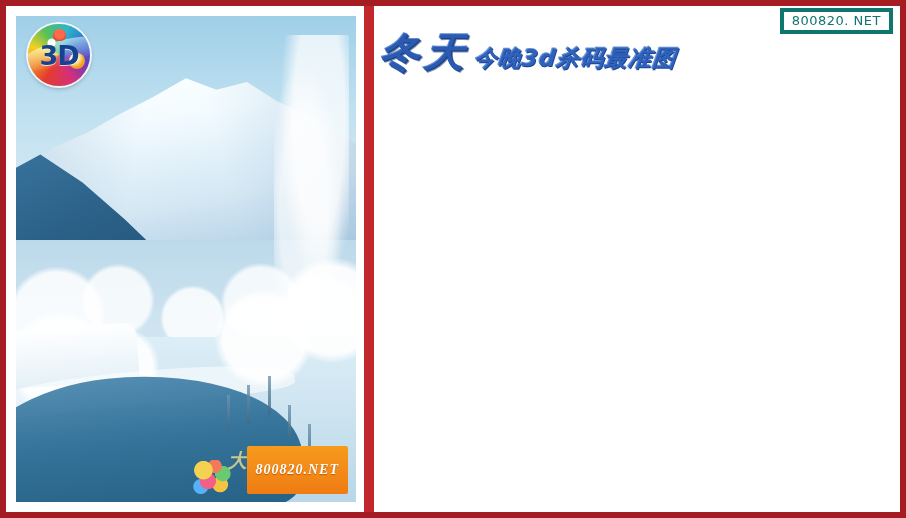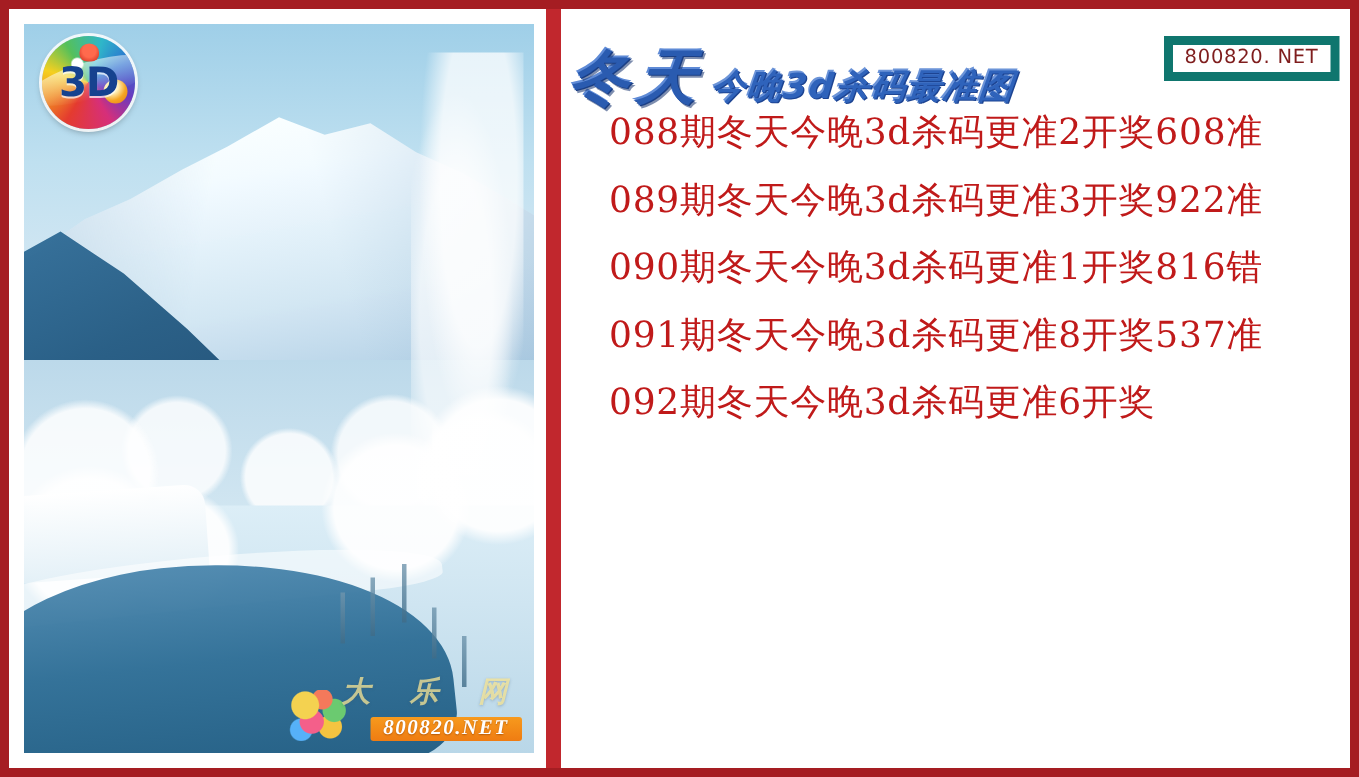--- a/index.html
+++ b/index.html
@@ -181,21 +181,21 @@
     position:absolute; right:2px; top:0;
     font-family:"DejaVu Sans", sans-serif;
     font-size:19px; font-weight:bold;
     color:rgba(255,236,150,.72);
     letter-spacing:10px;
     text-shadow:0 1px 2px rgba(60,90,120,.35);
     white-space:nowrap;
   }
   .wm-bar {
     position:absolute; right:2px; bottom:2px;
-    padding:0 9px;
+    padding:16px 9px;
     background:linear-gradient(180deg,#f79a1d 0%,#ef7c12 100%);
     border-radius:2px;
     font-family:"Liberation Serif", serif;
     font-size:14px; font-weight:bold;
     color:#ffffff;
     letter-spacing:1px;
     text-shadow:0 1px 1px rgba(140,60,0,.6);
     white-space:nowrap;
   }
   .wm-flower {
@@ -281,27 +281,27 @@
     line-height:1;
     padding:0 0 0 28px;
     margin-bottom:21px;
     white-space:nowrap;
     letter-spacing:0.5px;
   }
 
   
   .site-badge {
     position:absolute;
-    right:7px; top:18px;
+    right:7px; top:2px;
     padding:1px 8px 2px 8px;
     background:#ffffff;
-    border:6px solid #0f766e;
+    border:4px solid #0f766e;
     font-family:"DejaVu Sans", sans-serif;
     font-size:13px;
-    color:#7f1d1d;
+    color:#0f766e;
     letter-spacing:.5px;
     white-space:nowrap;
     z-index:10;
   }
 </style>
 </head>
 <body>
 
 <div class="page">
   <div class="inner-gap"></div>
@@ -343,23 +343,16 @@
 
   <div class="divider"></div>
 
   <div class="content-panel">
 
     <div class="title-row">
       <span class="title-main">冬天</span>
       <span class="title-sub">今晚3d杀码最准图</span>
     </div>
 
-    <div class="lines">
-      <div class="line">088期冬天今晚3d杀码更准2开奖608准</div>
-      <div class="line">089期冬天今晚3d杀码更准3开奖922准</div>
-      <div class="line">090期冬天今晚3d杀码更准1开奖816错</div>
-      <div class="line">091期冬天今晚3d杀码更准8开奖537准</div>
-      <div class="line">092期冬天今晚3d杀码更准6开奖</div>
-    </div>
   </div>
 
   <div class="site-badge">800820. NET</div>
 </div>
 
 </body></html>

